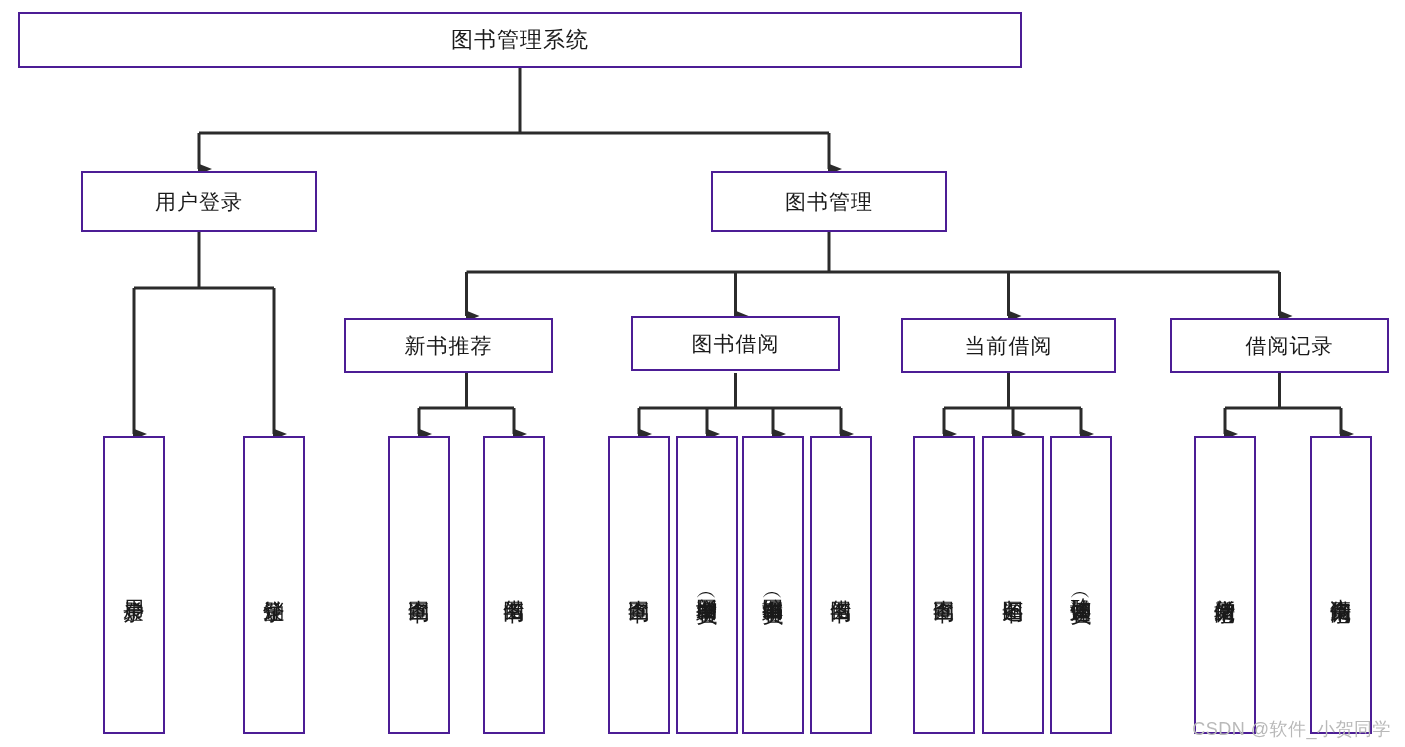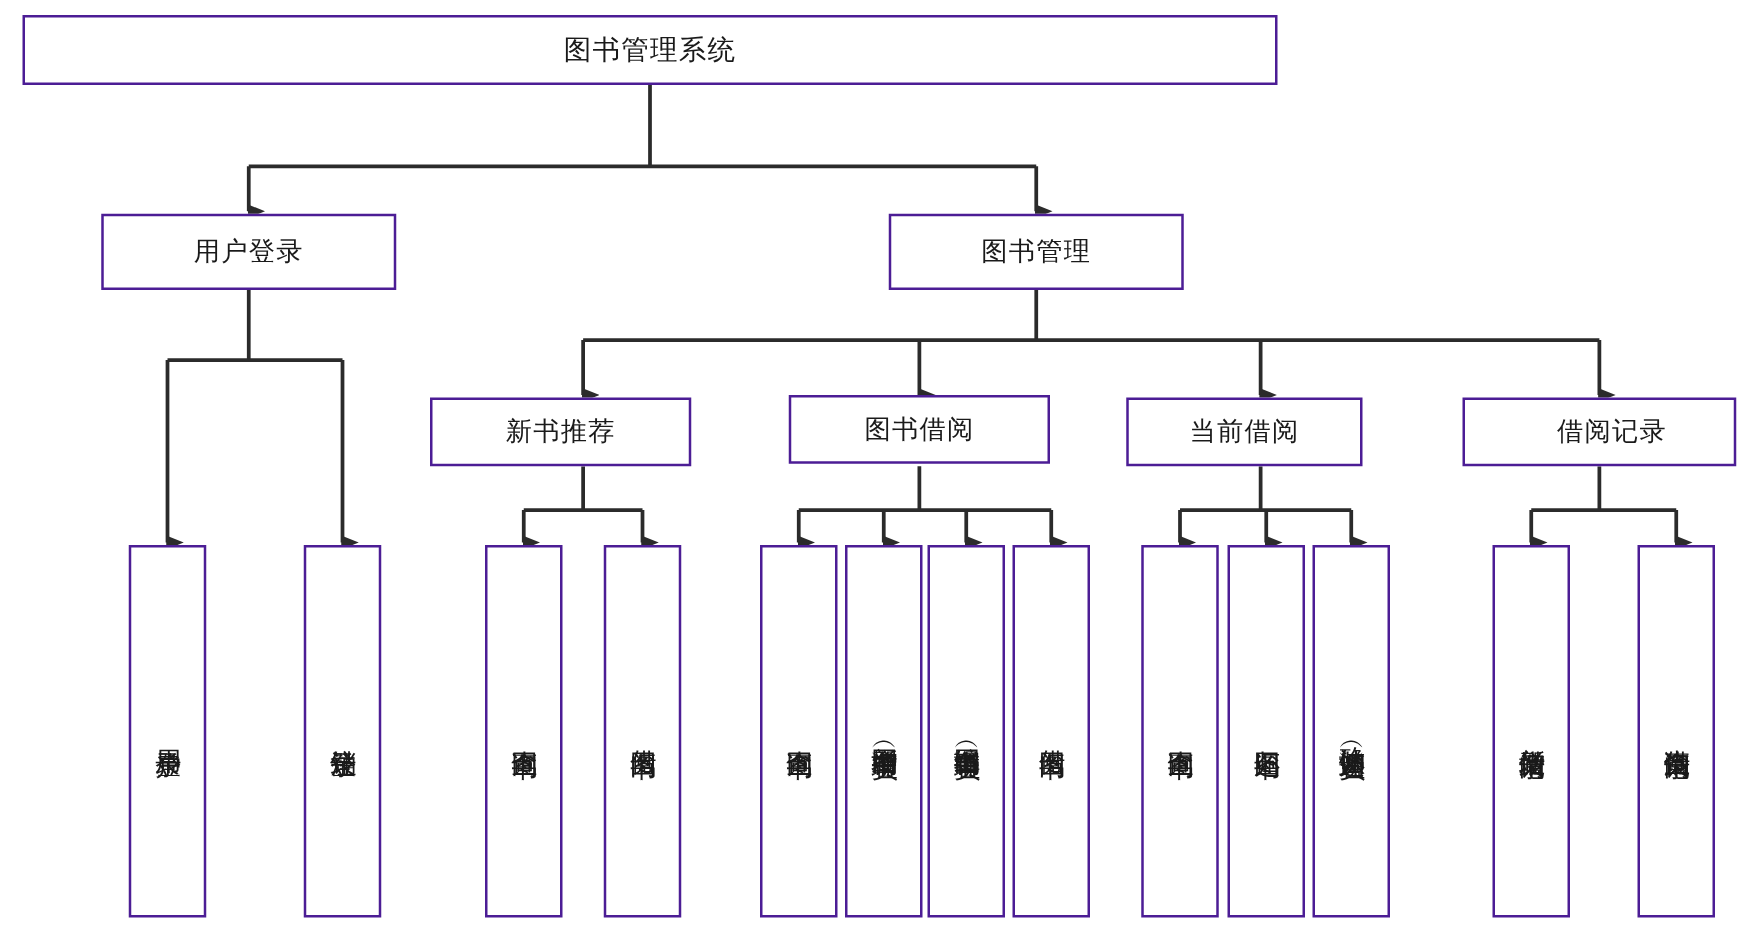--- a/index.html
+++ b/index.html
@@ -147,21 +147,21 @@
       </div>
       <div class="node v" style="left: 676px; top: 436px; width: 62px; height: 298px;">
         <span class="vtext">新增图书（管理员）</span>
       </div>
       <div class="node v" style="left: 742px; top: 436px; width: 62px; height: 298px;">
         <span class="vtext">编辑图书（管理员）</span>
       </div>
       <div class="node v" style="left: 810px; top: 436px; width: 62px; height: 298px;">
         <span class="vtext">借阅图书</span>
       </div>
-      <div class="node h" style="left: 901px; top: 318px; width: 189px; height: 55px;">
+      <div class="node h" style="left: 901px; top: 318px; width: 215px; height: 55px;">
         <span class="htext">当前借阅</span>
       </div>
       <div class="node v" style="left: 913px; top: 436px; width: 62px; height: 298px;">
         <span class="vtext">查询图书</span>
       </div>
       <div class="node v" style="left: 982px; top: 436px; width: 62px; height: 298px;">
         <span class="vtext">归还图书</span>
       </div>
       <div class="node v" style="left: 1050px; top: 436px; width: 62px; height: 298px;">
         <span class="vtext">确认归还（管理员）</span>
@@ -170,13 +170,14 @@
         <span class="htext">借阅记录</span>
       </div>
       <div class="node v" style="left: 1194px; top: 436px; width: 62px; height: 298px;">
         <span class="vtext">新增借阅记录</span>
       </div>
       <div class="node v" style="left: 1310px; top: 436px; width: 62px; height: 298px;">
         <span class="vtext">查询借阅记录</span>
       </div>
     </div>
 
+  <div class="watermark">CSDN @软件_小贺同学</div>
 </div>
 
 </body></html>

